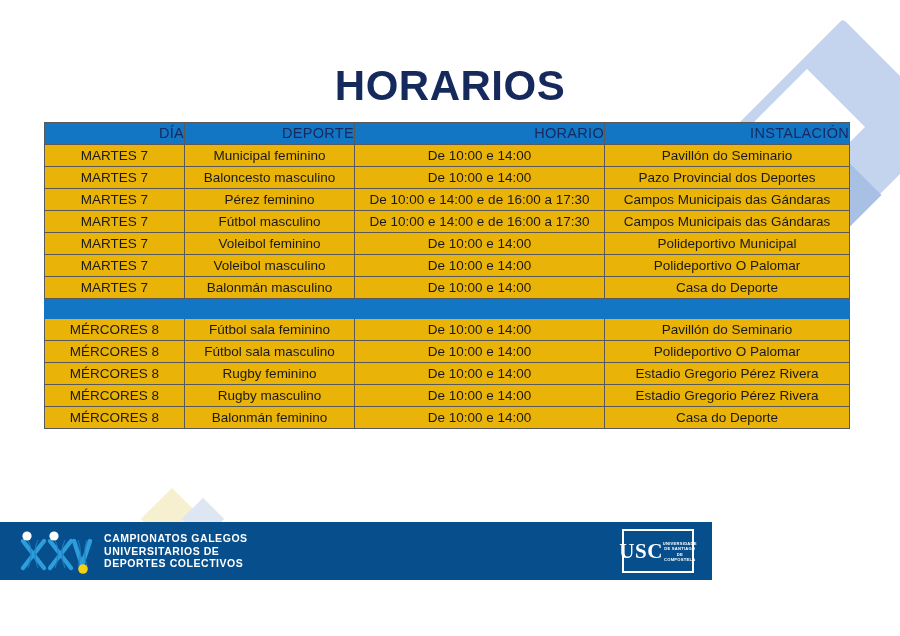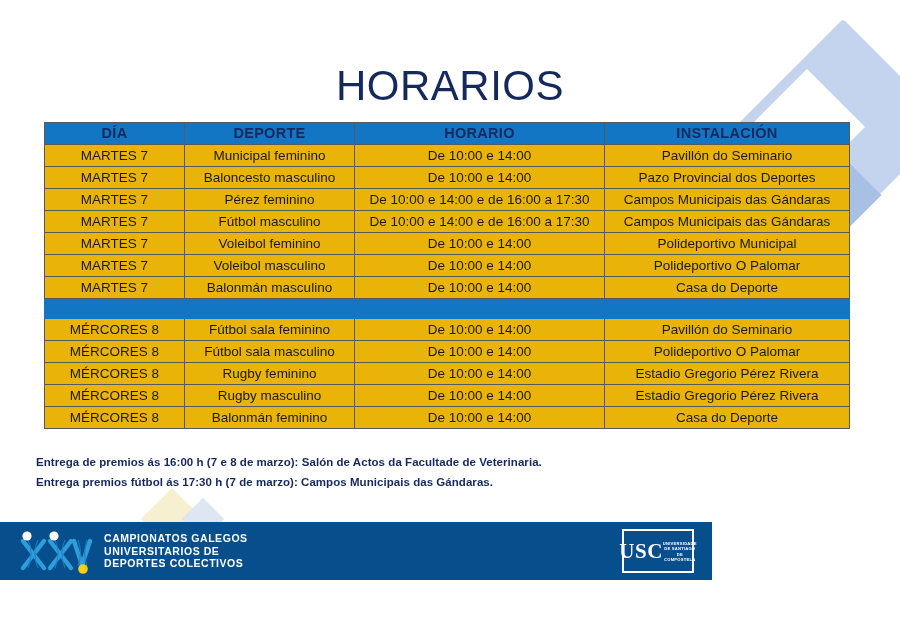--- a/index.html
+++ b/index.html
@@ -89,21 +89,21 @@
   .title {
     position: absolute;
     top: 62px;
     left: 0;
     width: 900px;
     text-align: center;
     font-size: 42px;
     letter-spacing: 0.5px;
     color: #16295c;
     font-family: "Liberation Sans", sans-serif;
-    font-weight: 400;
+    font-weight: 700;
     z-index: 2;
   }
 
   
   .sched-wrap {
     position: absolute;
     left: 44px;
     top: 122px;
     width: 805px;
     z-index: 2;
@@ -115,26 +115,26 @@
     background: #ffffff;
   }
   table.sched col.c1 { width: 140px; }
   table.sched col.c2 { width: 170px; }
   table.sched col.c3 { width: 250px; }
   table.sched col.c4 { width: 245px; }
 
   table.sched th {
     background: #1276c5;
     color: #16295c;
-    font-weight: 700;
+    font-weight: 400;
     font-size: 14.5px;
     height: 21px;
     line-height: 21px;
     padding: 0;
-    text-align: center;
+    text-align: right;
     border: 1px solid #595959;
     letter-spacing: 0.3px;
   }
   table.sched td {
     border: 1px solid #595959;
     height: 21px;
     line-height: 21px;
     padding: 0 4px;
     text-align: center;
     font-size: 13.5px;
@@ -332,24 +332,20 @@
           <tr>
             <td>MÉRCORES 8</td>
             <td>Balonmán feminino</td>
             <td>De 10:00 e 14:00</td>
             <td>Casa do Deporte</td>
           </tr>
         </tbody>
     </table>
   </div>
 
-  <div class="notes">
-    <div class="note-line">Entrega de premios ás 16:00 h (7 e 8 de marzo): Salón de Actos da Facultade de Veterinaria.</div>
-    <div class="note-line">Entrega premios fútbol ás 17:30 h (7 de marzo): Campos Municipais das Gándaras.</div>
-  </div>
 
   <div class="footer">
     <div class="logo-xxv">
       <svg width="78" height="46" viewBox="0 0 78 46" xmlns="http://www.w3.org/2000/svg" aria-hidden="true">
         <g fill="none" stroke="#2e9ddb" stroke-width="4.4" stroke-linecap="round">
           <path d="M7 13 L28 40"></path>
           <path d="M28 13 L7 40"></path>
           <path d="M34 13 L55 40"></path>
           <path d="M55 13 L34 40"></path>
           <path d="M58 13 L66 37"></path>

